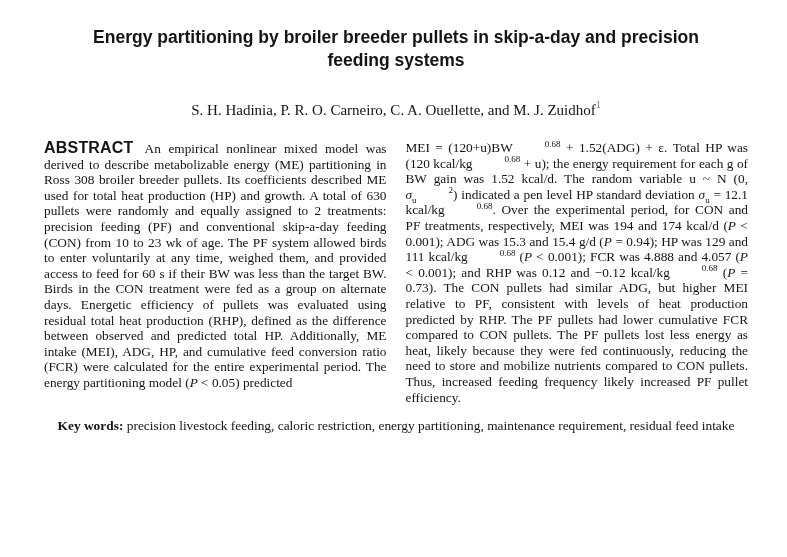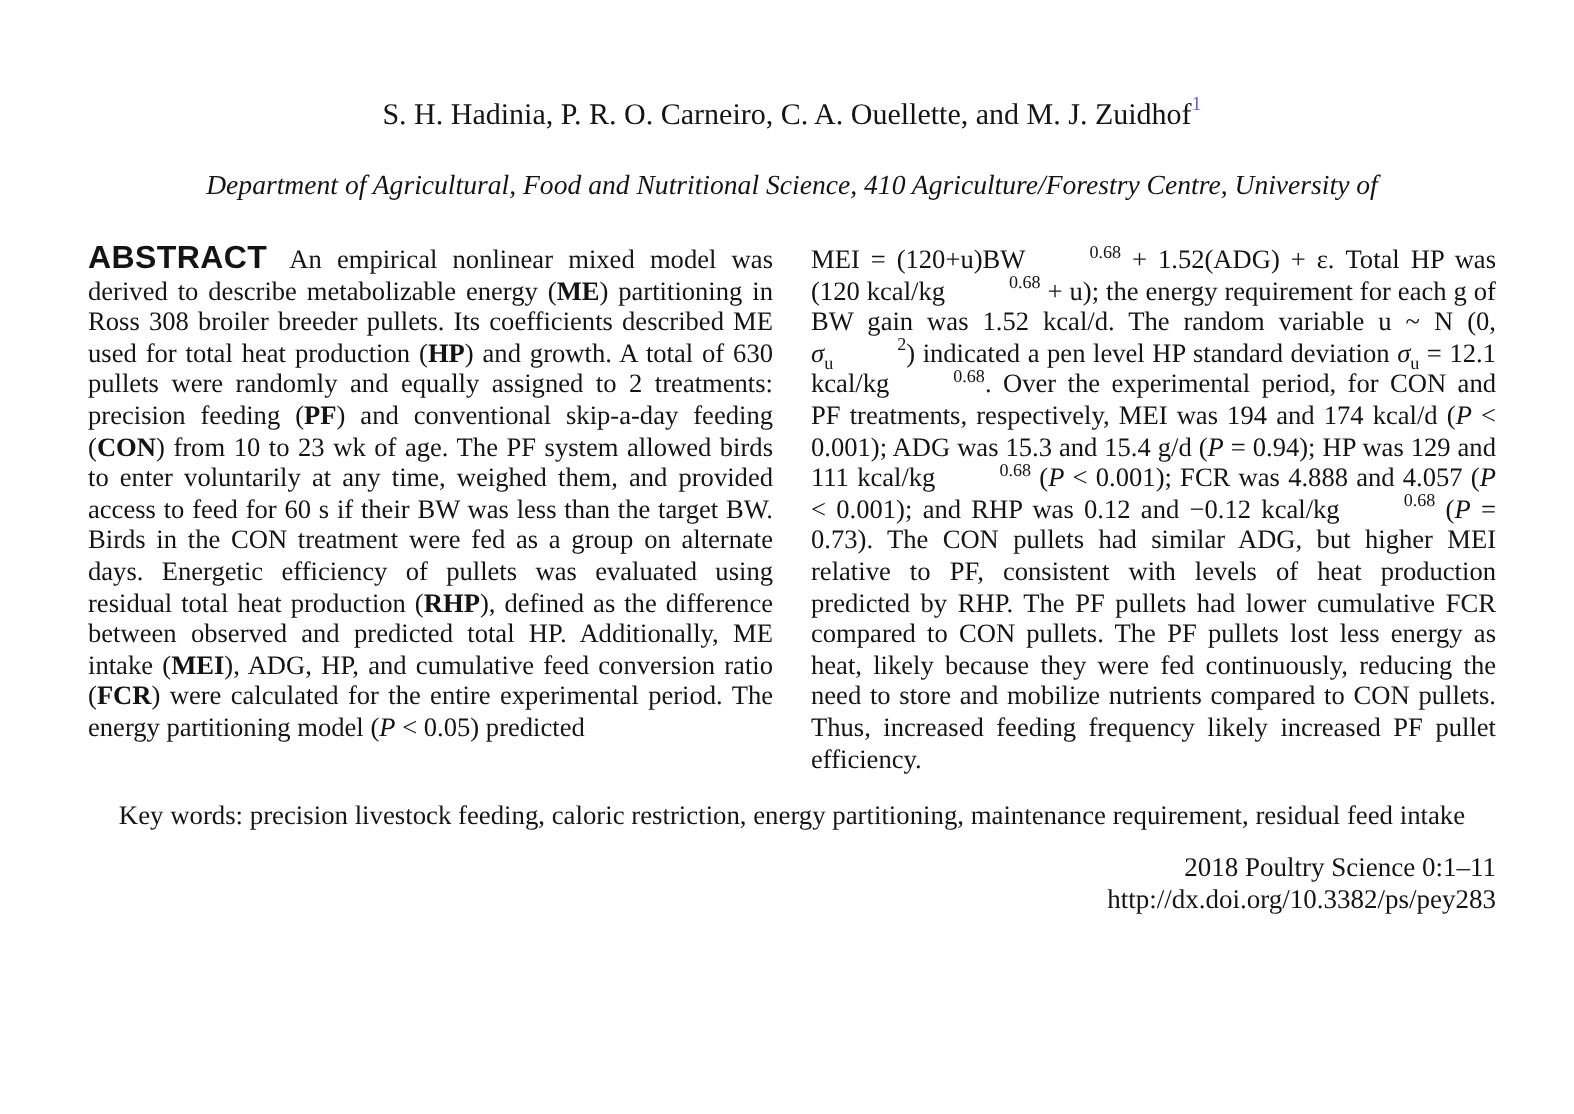--- a/index.html
+++ b/index.html
@@ -39,57 +39,56 @@
   .col { width:344px; }
   .abs-label {
     font-family:"Liberation Sans", sans-serif;
     font-weight:700; font-size:16px; padding-right:11px;
     letter-spacing:0.2px;
   }
   .col sup, .col sub { font-size:68%; line-height:0; }
   .col sup { vertical-align:super;padding-left:32px; }
   .col sub { vertical-align:sub; }
   .col i { font-style:italic; }
-  .col b { font-weight:700; }
+  .col b { font-weight:400; }
 
   .keywords {
     margin:13px auto 0; max-width:690px;
     text-align:center; font-size:13.4px; line-height:16.5px;
   }
-  .keywords .kw-label { font-weight:400; }
+  .keywords .kw-label { font-weight:700; }
 
   .journal {
     text-align:right; font-size:13.5px; line-height:16.5px; margin-top:9px;
   }
   .journal .doi { cursor:pointer; }
 </style>
 </head>
 <body>
 
 <div class="page">
 
+  <h1 class="title">
+    <span class="title-line">Energy partitioning by broiler breeder pullets in skip-a-day and precision</span>
+    <span class="title-line">feeding systems</span>
+  </h1>
 
   <div class="authors">
     <span>S. H. Hadinia, P. R. O. Carneiro, C. A. Ouellette,  and M. J. Zuidhof</span><sup class="fn">1</sup>
   </div>
 
   <div class="affiliation">
-    <span class="affil-line">Department of Agricultural, Food and Nutritional Science, 410 Agriculture/Forestry Centre, University of</span>
   </div>
 
   <div class="columns">
     <div class="col">
       <span class="abs-label">ABSTRACT</span><span>An empirical nonlinear mixed model was derived to describe metabolizable energy (<b>ME</b>) partitioning in Ross 308 broiler breeder pullets. Its coefficients described ME used for total heat production (<b>HP</b>) and growth. A total of 630 pullets were randomly and equally assigned to 2 treatments: precision feeding (<b>PF</b>) and conventional skip-a-day feeding (<b>CON</b>) from 10 to 23 wk of age. The PF system allowed birds to enter voluntarily at any time, weighed them, and provided access to feed for 60 s if their BW was less than the target BW. Birds in the CON treatment were fed as a group on alternate days. Energetic efficiency of pullets was evaluated using residual total heat production (<b>RHP</b>), defined as the difference between observed and predicted total HP. Additionally, ME intake (<b>MEI</b>), ADG, HP, and cumulative feed conversion ratio (<b>FCR</b>) were calculated for the entire experimental period. The energy partitioning model (<i>P</i> &lt; 0.05) predicted</span>
     </div>
     <div class="col">MEI = (120+u)BW<sup>0.68</sup> + 1.52(ADG) + ε. Total HP was (120 kcal/kg<sup>0.68</sup> + u); the energy requirement for each g of BW gain was 1.52 kcal/d. The random variable u ~ N (0, <i>σ</i><sub>u</sub><sup>2</sup>) indicated a pen level HP standard deviation <i>σ</i><sub>u</sub> = 12.1 kcal/kg<sup>0.68</sup>. Over the experimental period, for CON and PF treatments, respectively, MEI was 194 and 174 kcal/d (<i>P</i> &lt; 0.001); ADG was 15.3 and 15.4 g/d (<i>P</i> = 0.94); HP was 129 and 111 kcal/kg<sup>0.68</sup> (<i>P</i> &lt; 0.001); FCR was 4.888 and 4.057 (<i>P</i> &lt; 0.001); and RHP was 0.12 and −0.12 kcal/kg<sup>0.68</sup> (<i>P</i> = 0.73). The CON pullets had similar ADG, but higher MEI relative to PF, consistent with levels of heat production predicted by RHP. The PF pullets had lower cumulative FCR compared to CON pullets. The PF pullets lost less energy as heat, likely because they were fed continuously, reducing the need to store and mobilize nutrients compared to CON pullets. Thus, increased feeding frequency likely increased PF pullet efficiency.</div>
   </div>
 
   <div class="keywords">
     <span class="kw-label">Key words:</span>
     <span>precision livestock feeding, caloric restriction, energy partitioning, maintenance requirement, residual feed intake</span>
   </div>
 
-  <div class="journal">
-    <div>2018 Poultry Science 0:1–11</div>
-    <div class="doi">http://dx.doi.org/10.3382/ps/pey283</div>
-  </div>
 
 </div>
 
 </body></html>

